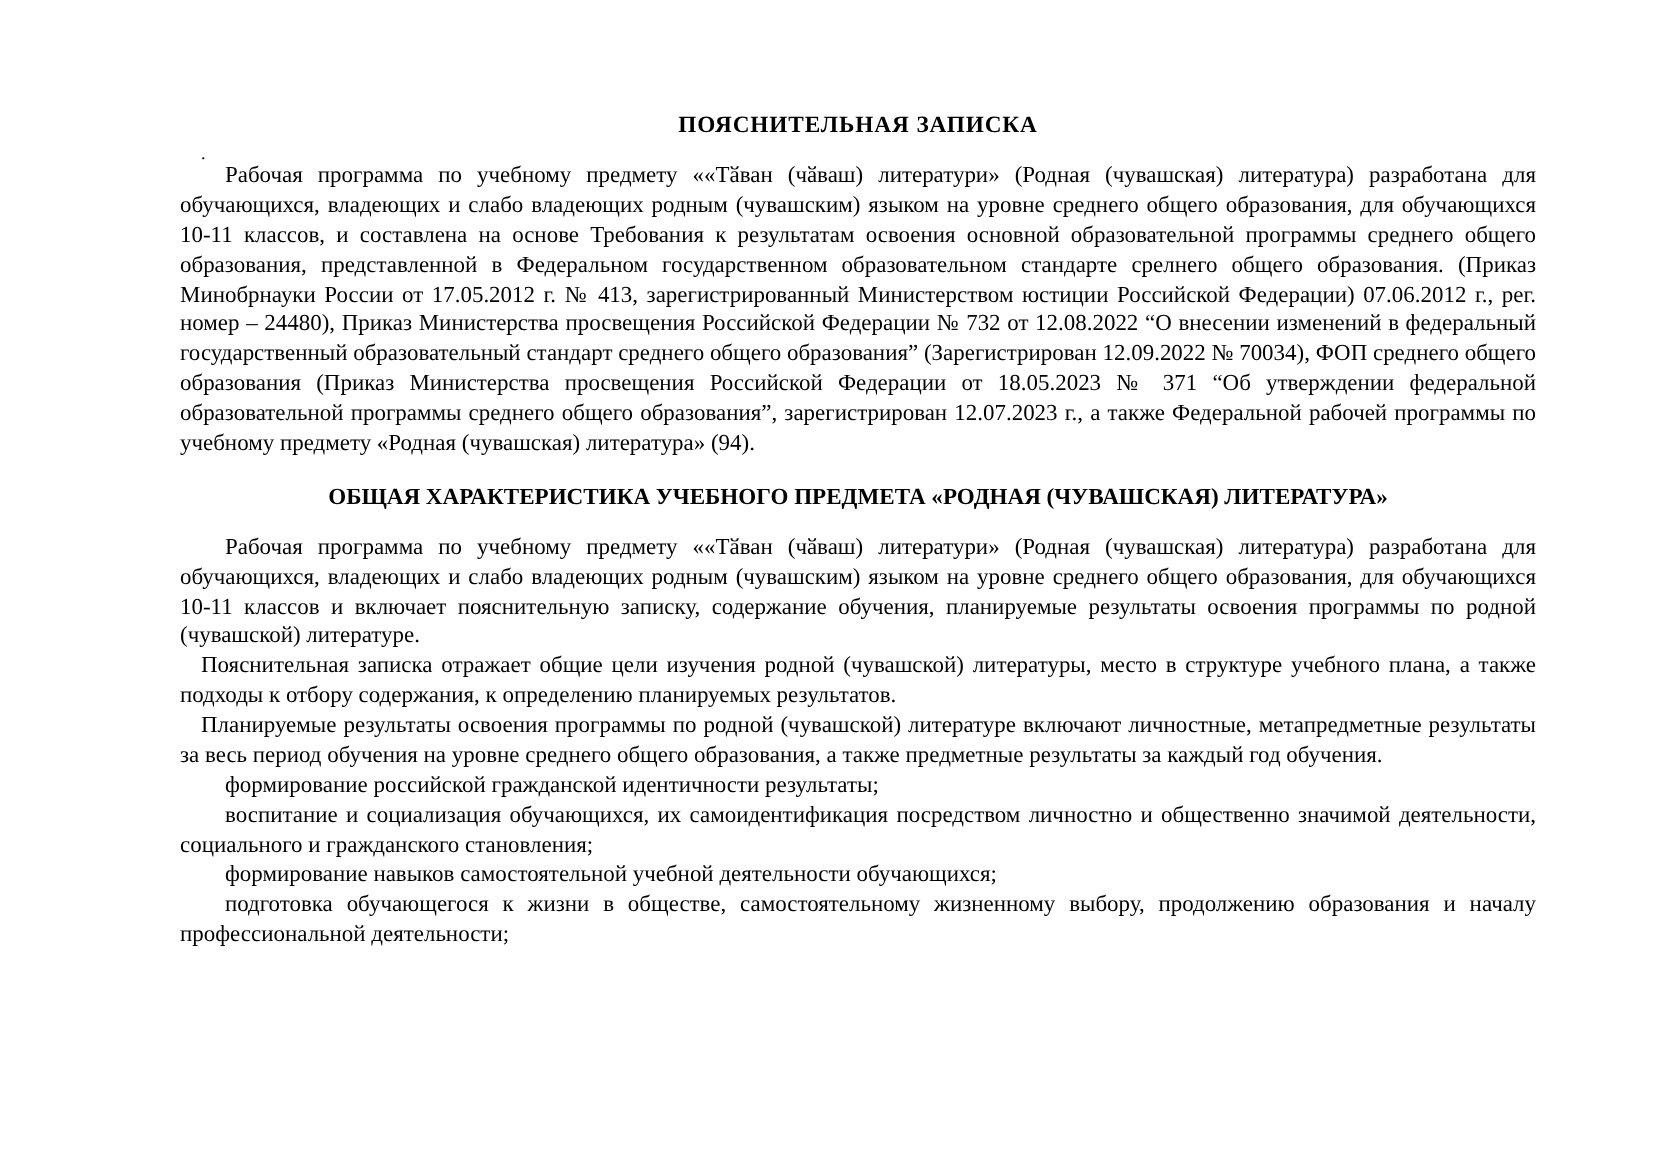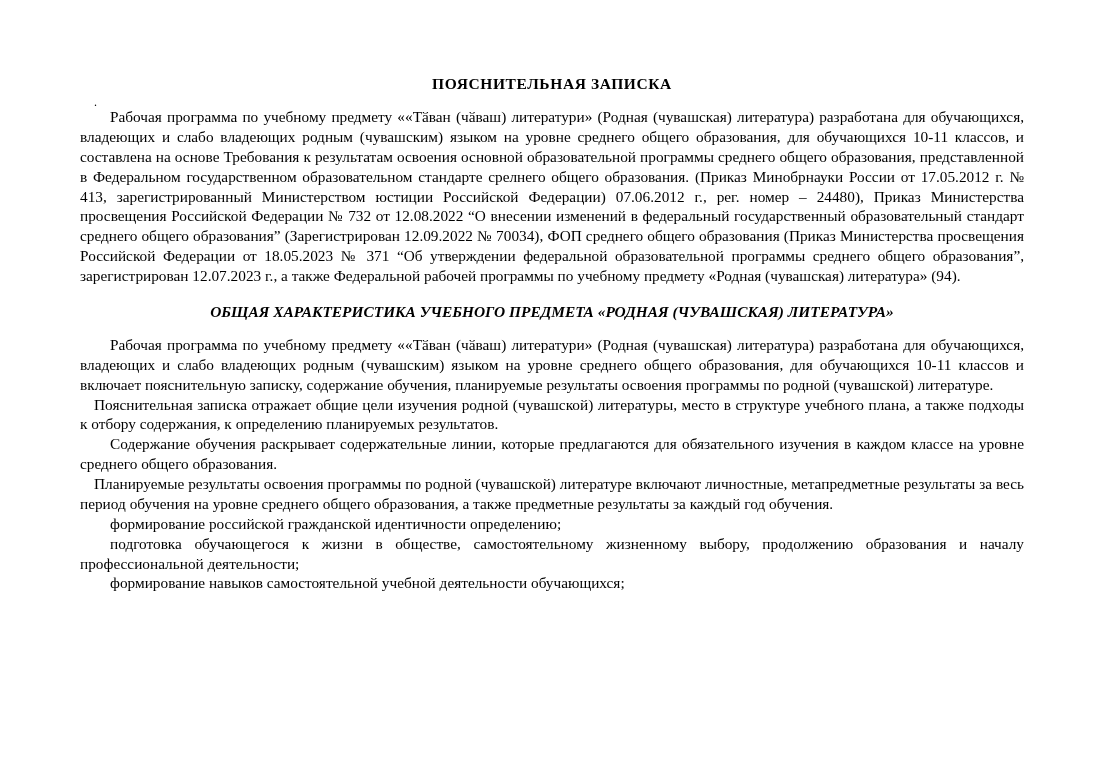--- a/index.html
+++ b/index.html
@@ -11,21 +11,21 @@
     height: 778px;
     background: #ffffff;
     font-family: "Liberation Serif", serif;
     color: #000000;
   }
   .page {
     position: relative;
     width: 1104px;
     height: 778px;
     box-sizing: border-box;
-    padding: 75px 80px 0 80px;
+    padding: 75px 80px 0 120px;
   }
   .doc-title {
     text-align: center;
     font-weight: bold;
     font-size: 15.5px;
     letter-spacing: 0.6px;
     margin: 0 0 6px 0;
   }
   .tiny-dot {
     font-size: 12px;
@@ -43,21 +43,20 @@
   }
   p.indent {
     text-indent: 30px;
   }
   p.indent-small {
     text-indent: 14px;
   }
   .section-heading {
     text-align: center;
     font-weight: bold;
-    font-style: italic;
     font-size: 15.4px;
     margin: 17px 0 14px 0;
   }
   .section-heading.tight {
     margin: 16px 0 5px 0;
   }
   .list-line {
     text-indent: 30px;
   }
 </style>
@@ -69,21 +68,21 @@
   <h1 class="doc-title">ПОЯСНИТЕЛЬНАЯ ЗАПИСКА</h1>
 
   <div class="tiny-dot">.</div>
 
   <p class="body-par indent">Рабочая программа по учебному предмету ««Тӑван (чӑваш) литератури» (Родная (чувашская) литература) разработана для обучающихся, владеющих и слабо владеющих родным (чувашским) языком на уровне среднего  общего образования, для обучающихся 10-11 классов, и составлена на основе Требования к результатам освоения основной образовательной программы среднего общего образования, представленной в Федеральном государственном образовательном стандарте срелнего общего образования.  (Приказ Минобрнауки России от 17.05.2012 г. № 413, зарегистрированный Министерством юстиции Российской Федерации) 07.06.2012 г., рег. номер – 24480), Приказ Министерства просвещения Российской Федерации № 732 от 12.08.2022 “О внесении изменений в федеральный государственный образовательный стандарт среднего  общего образования” (Зарегистрирован 12.09.2022 № 70034), ФОП среднего  общего образования (Приказ Министерства просвещения Российской Федерации от 18.05.2023 № 371 “Об утверждении федеральной образовательной программы среднего  общего образования”, зарегистрирован 12.07.2023 г.,  а также  Федеральной рабочей программы по учебному предмету «Родная (чувашская) литература» (94).</p>
 
   <h2 class="section-heading">ОБЩАЯ ХАРАКТЕРИСТИКА УЧЕБНОГО ПРЕДМЕТА «РОДНАЯ (ЧУВАШСКАЯ) ЛИТЕРАТУРА»</h2>
 
   <p class="body-par indent">Рабочая программа по учебному предмету ««Тӑван (чӑваш) литератури» (Родная (чувашская) литература) разработана для обучающихся, владеющих и слабо владеющих родным (чувашским) языком на уровне среднего  общего образования, для обучающихся 10-11 классов и  включает пояснительную записку, содержание обучения, планируемые результаты освоения программы по родной (чувашской) литературе.</p>
   <p class="body-par indent-small">Пояснительная записка отражает общие цели изучения родной (чувашской) литературы, место в структуре учебного плана, а также подходы к отбору содержания, к определению планируемых результатов.</p>
-  <p class="body-par indent">Содержание обучения раскрывает содержательные линии, которые предлагаются для обязательного изучения в каждом классе на уровне среднего общего образования.</p>
   <p class="body-par indent-small">Планируемые результаты освоения программы по родной (чувашской) литературе включают личностные, метапредметные результаты за весь период обучения на уровне среднего общего образования, а также предметные результаты за каждый год обучения.</p>
 
 
-  <p class="body-par list-line">формирование российской гражданской идентичности определению;</p>
+  <p class="body-par list-line">формирование российской гражданской идентичности результаты;</p>
+  <p class="body-par list-line">воспитание и социализация обучающихся, их самоидентификация посредством личностно и общественно значимой деятельности, социального и гражданского становления;</p>
+  <p class="body-par list-line">формирование навыков самостоятельной учебной деятельности обучающихся;</p>
   <p class="body-par list-line">подготовка обучающегося к жизни в обществе, самостоятельному жизненному выбору, продолжению образования и началу профессиональной деятельности;</p>
-  <p class="body-par list-line">формирование навыков самостоятельной учебной деятельности обучающихся;</p>
 
 </div>
 
 </body></html>

